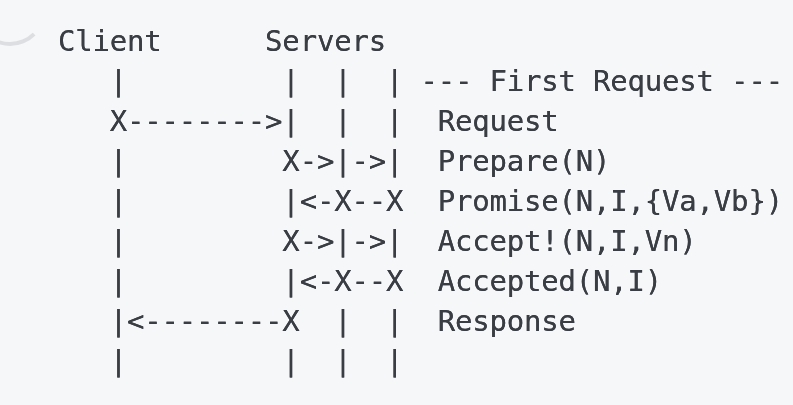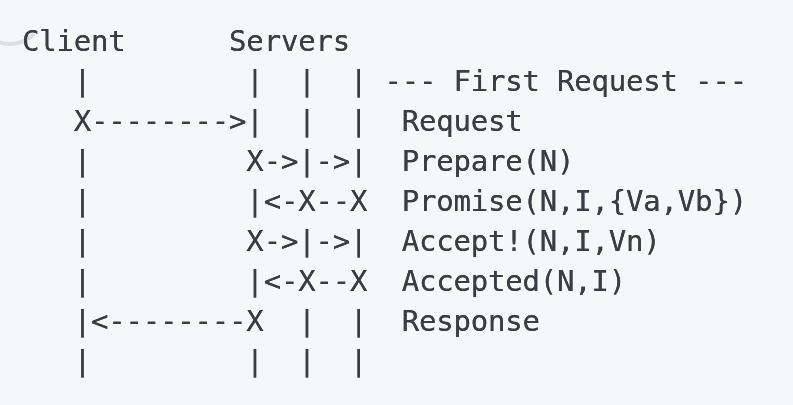--- a/index.html
+++ b/index.html
@@ -27,20 +27,21 @@
     font-size: 29px;
     letter-spacing: -0.2px;
     line-height: 40px;
     color: #3a3e44;
     text-shadow: 0 0 0.6px currentColor;
     white-space: pre;
   }
   .ascii .line {
     height: 40px;
     white-space: pre;
+    margin-left: 36px;
   }
   .corner-vignette {
     position: absolute;
     top: -26px;
     left: -26px;
     width: 64px;
     height: 64px;
     border: 4px solid transparent;
     border-bottom-color: #9aa0a8;
     border-right-color: transparent;

